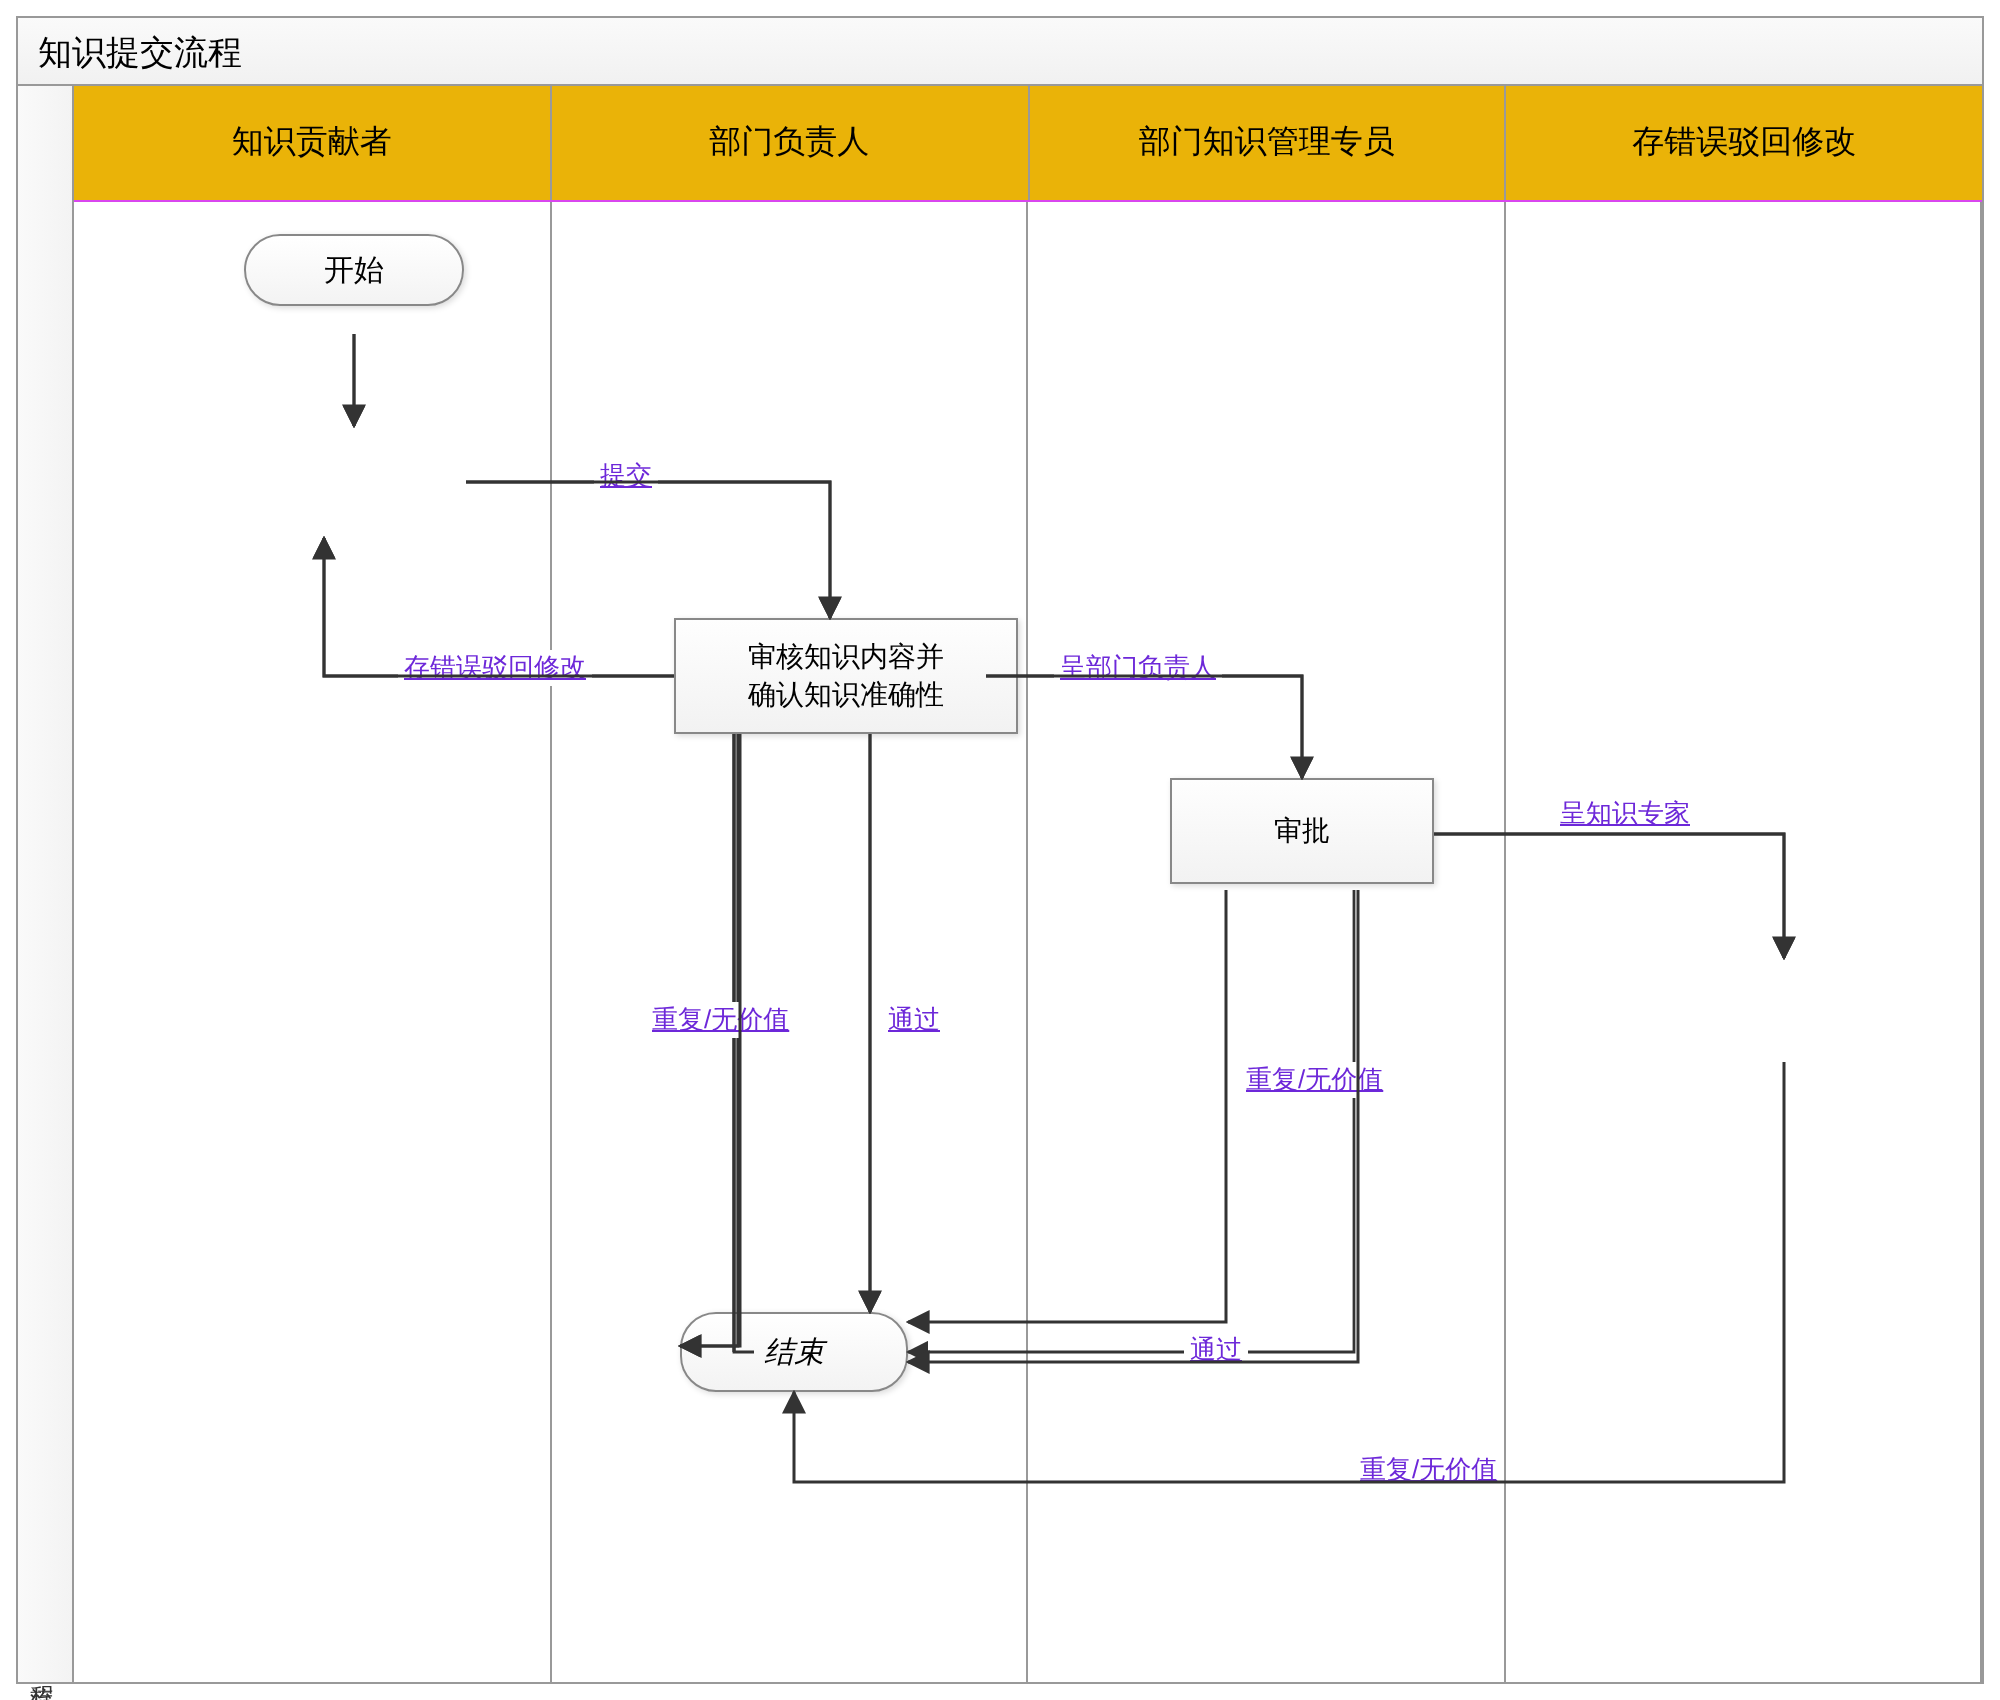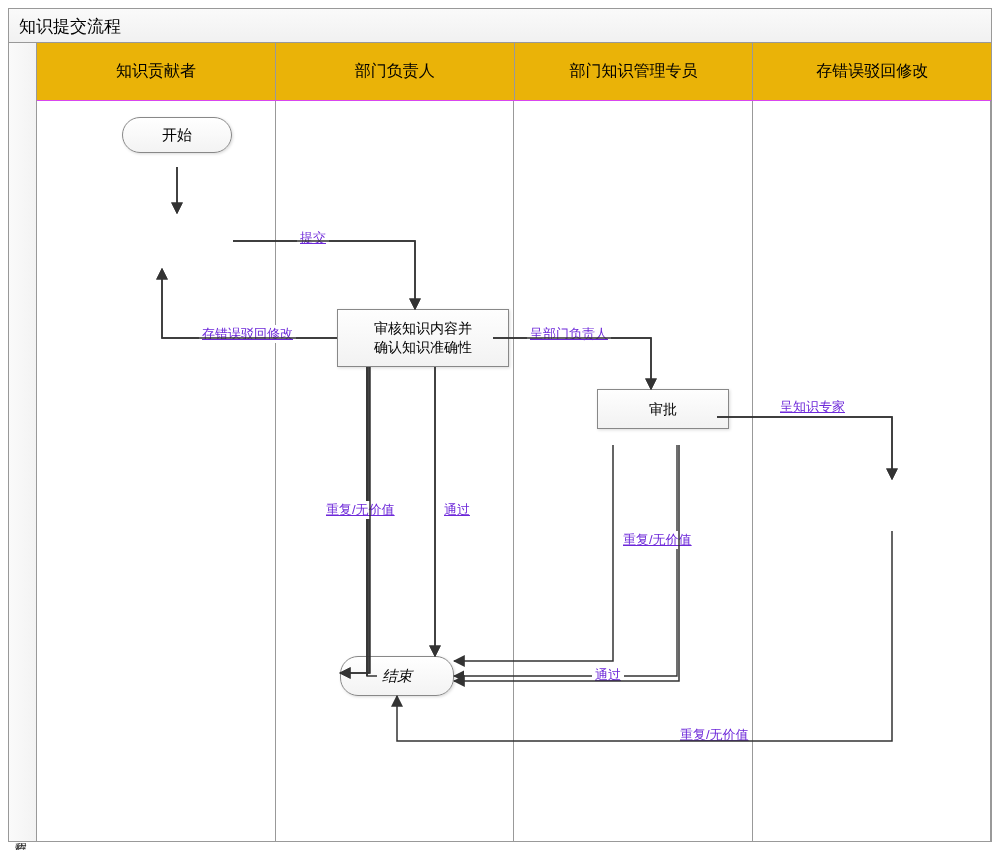--- a/index.html
+++ b/index.html
@@ -137,21 +137,21 @@
         <div class="lane-col"></div>
         <div class="lane-col"></div>
         <div class="lane-col"></div>
 
         <div class="term" style="left:85px; top:16px; width:110px; height:36px;">开始</div>
 
 
         <div class="proc" style="left:300px; top:208px; width:172px; height:58px; white-space: pre-line;">审核知识内容并
 确认知识准确性</div>
 
-        <div class="proc" style="left:560px; top:288px; width:132px; height:40px;">审批</div>
+        <div class="proc" style="left:548px; top:288px; width:132px; height:53px;">审批</div>
 
 
         <div class="term" style="left:303px; top:555px; width:114px; height:40px;font-style:italic;">结束</div>
 
         <svg class="arrows" width="956" height="742">
           <defs>
             <marker id="arr" viewBox="0 0 10 10" refX="9" refY="5" markerWidth="8" markerHeight="8" orient="auto-start-reverse">
               <path d="M 0 0 L 10 5 L 0 10 z" fill="#333"></path>
             </marker>
           </defs>

